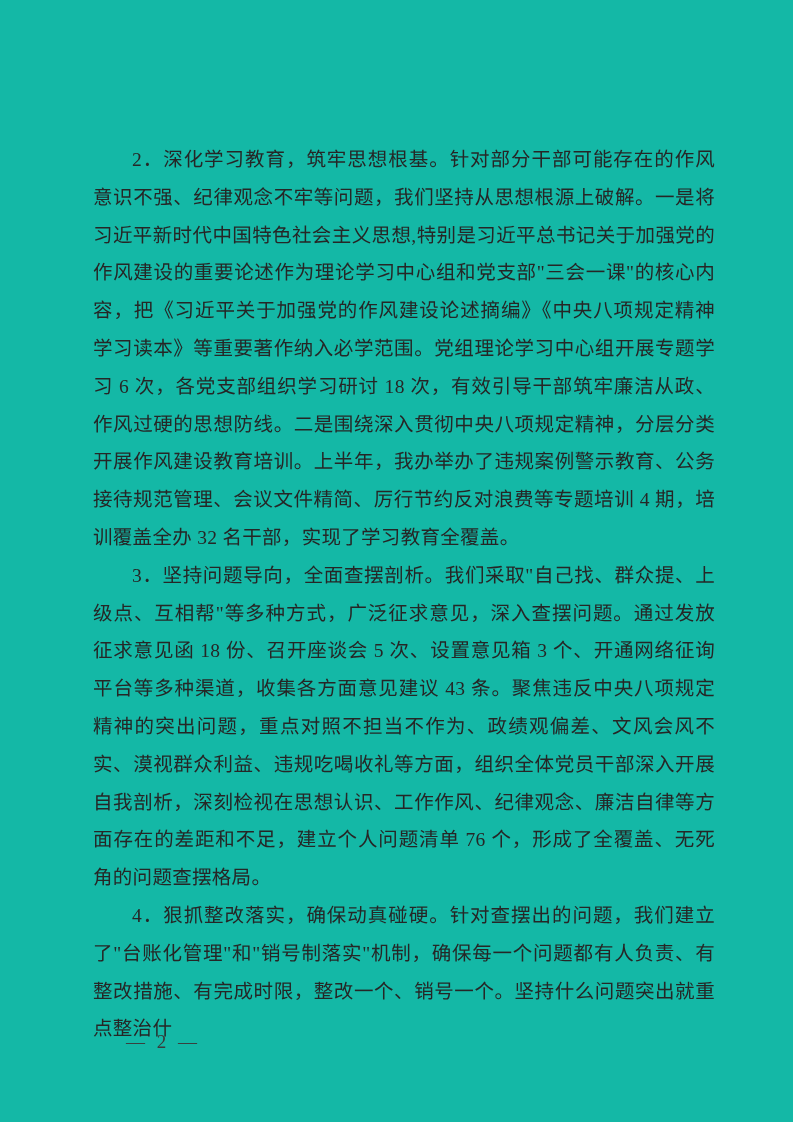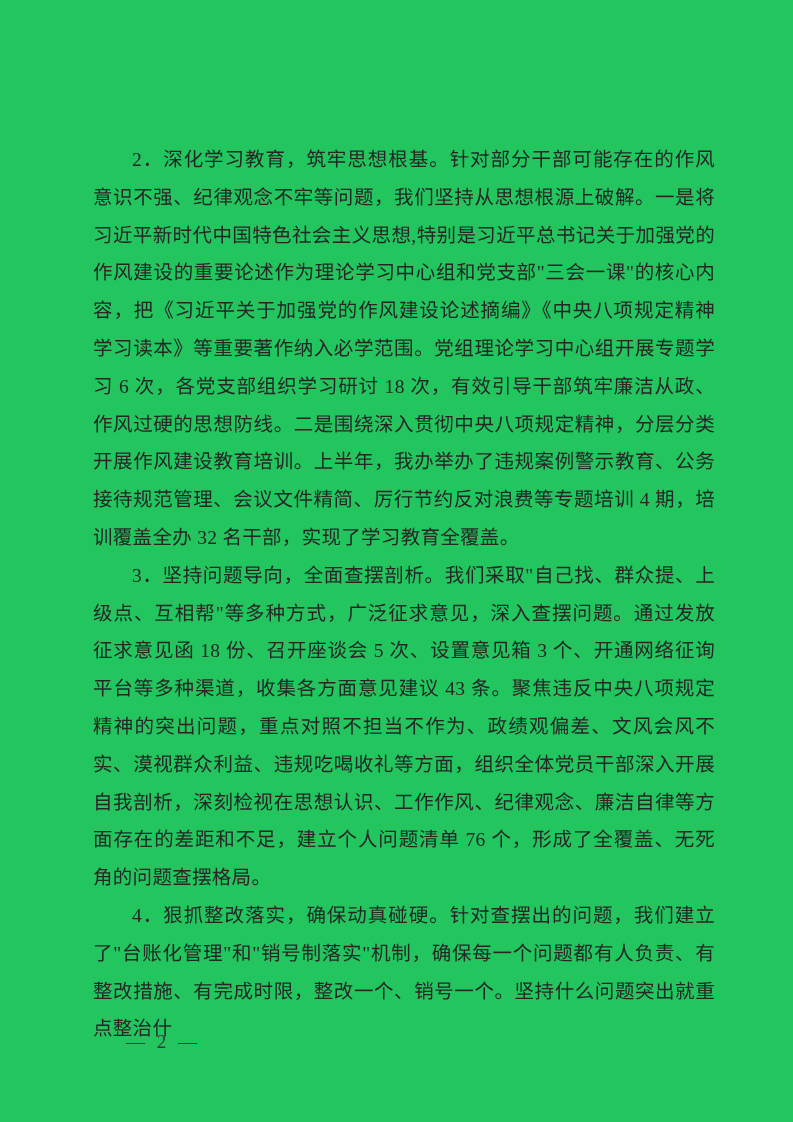--- a/index.html
+++ b/index.html
@@ -4,21 +4,21 @@
 <style>
   html, body {
     margin: 0;
     padding: 0;
     background: #ffffff;
   }
   .page {
     position: relative;
     width: 793px;
     height: 1122px;
-    background: #22c55e;
+    background: #14b8a6;
     overflow: hidden;
     font-family: "Liberation Serif", "DejaVu Serif", serif;
     color: #262626;
   }
   .doc-body {
     position: absolute;
     left: 93px;
     top: 141px;
     width: 622px;
     font-size: 19.5px;

